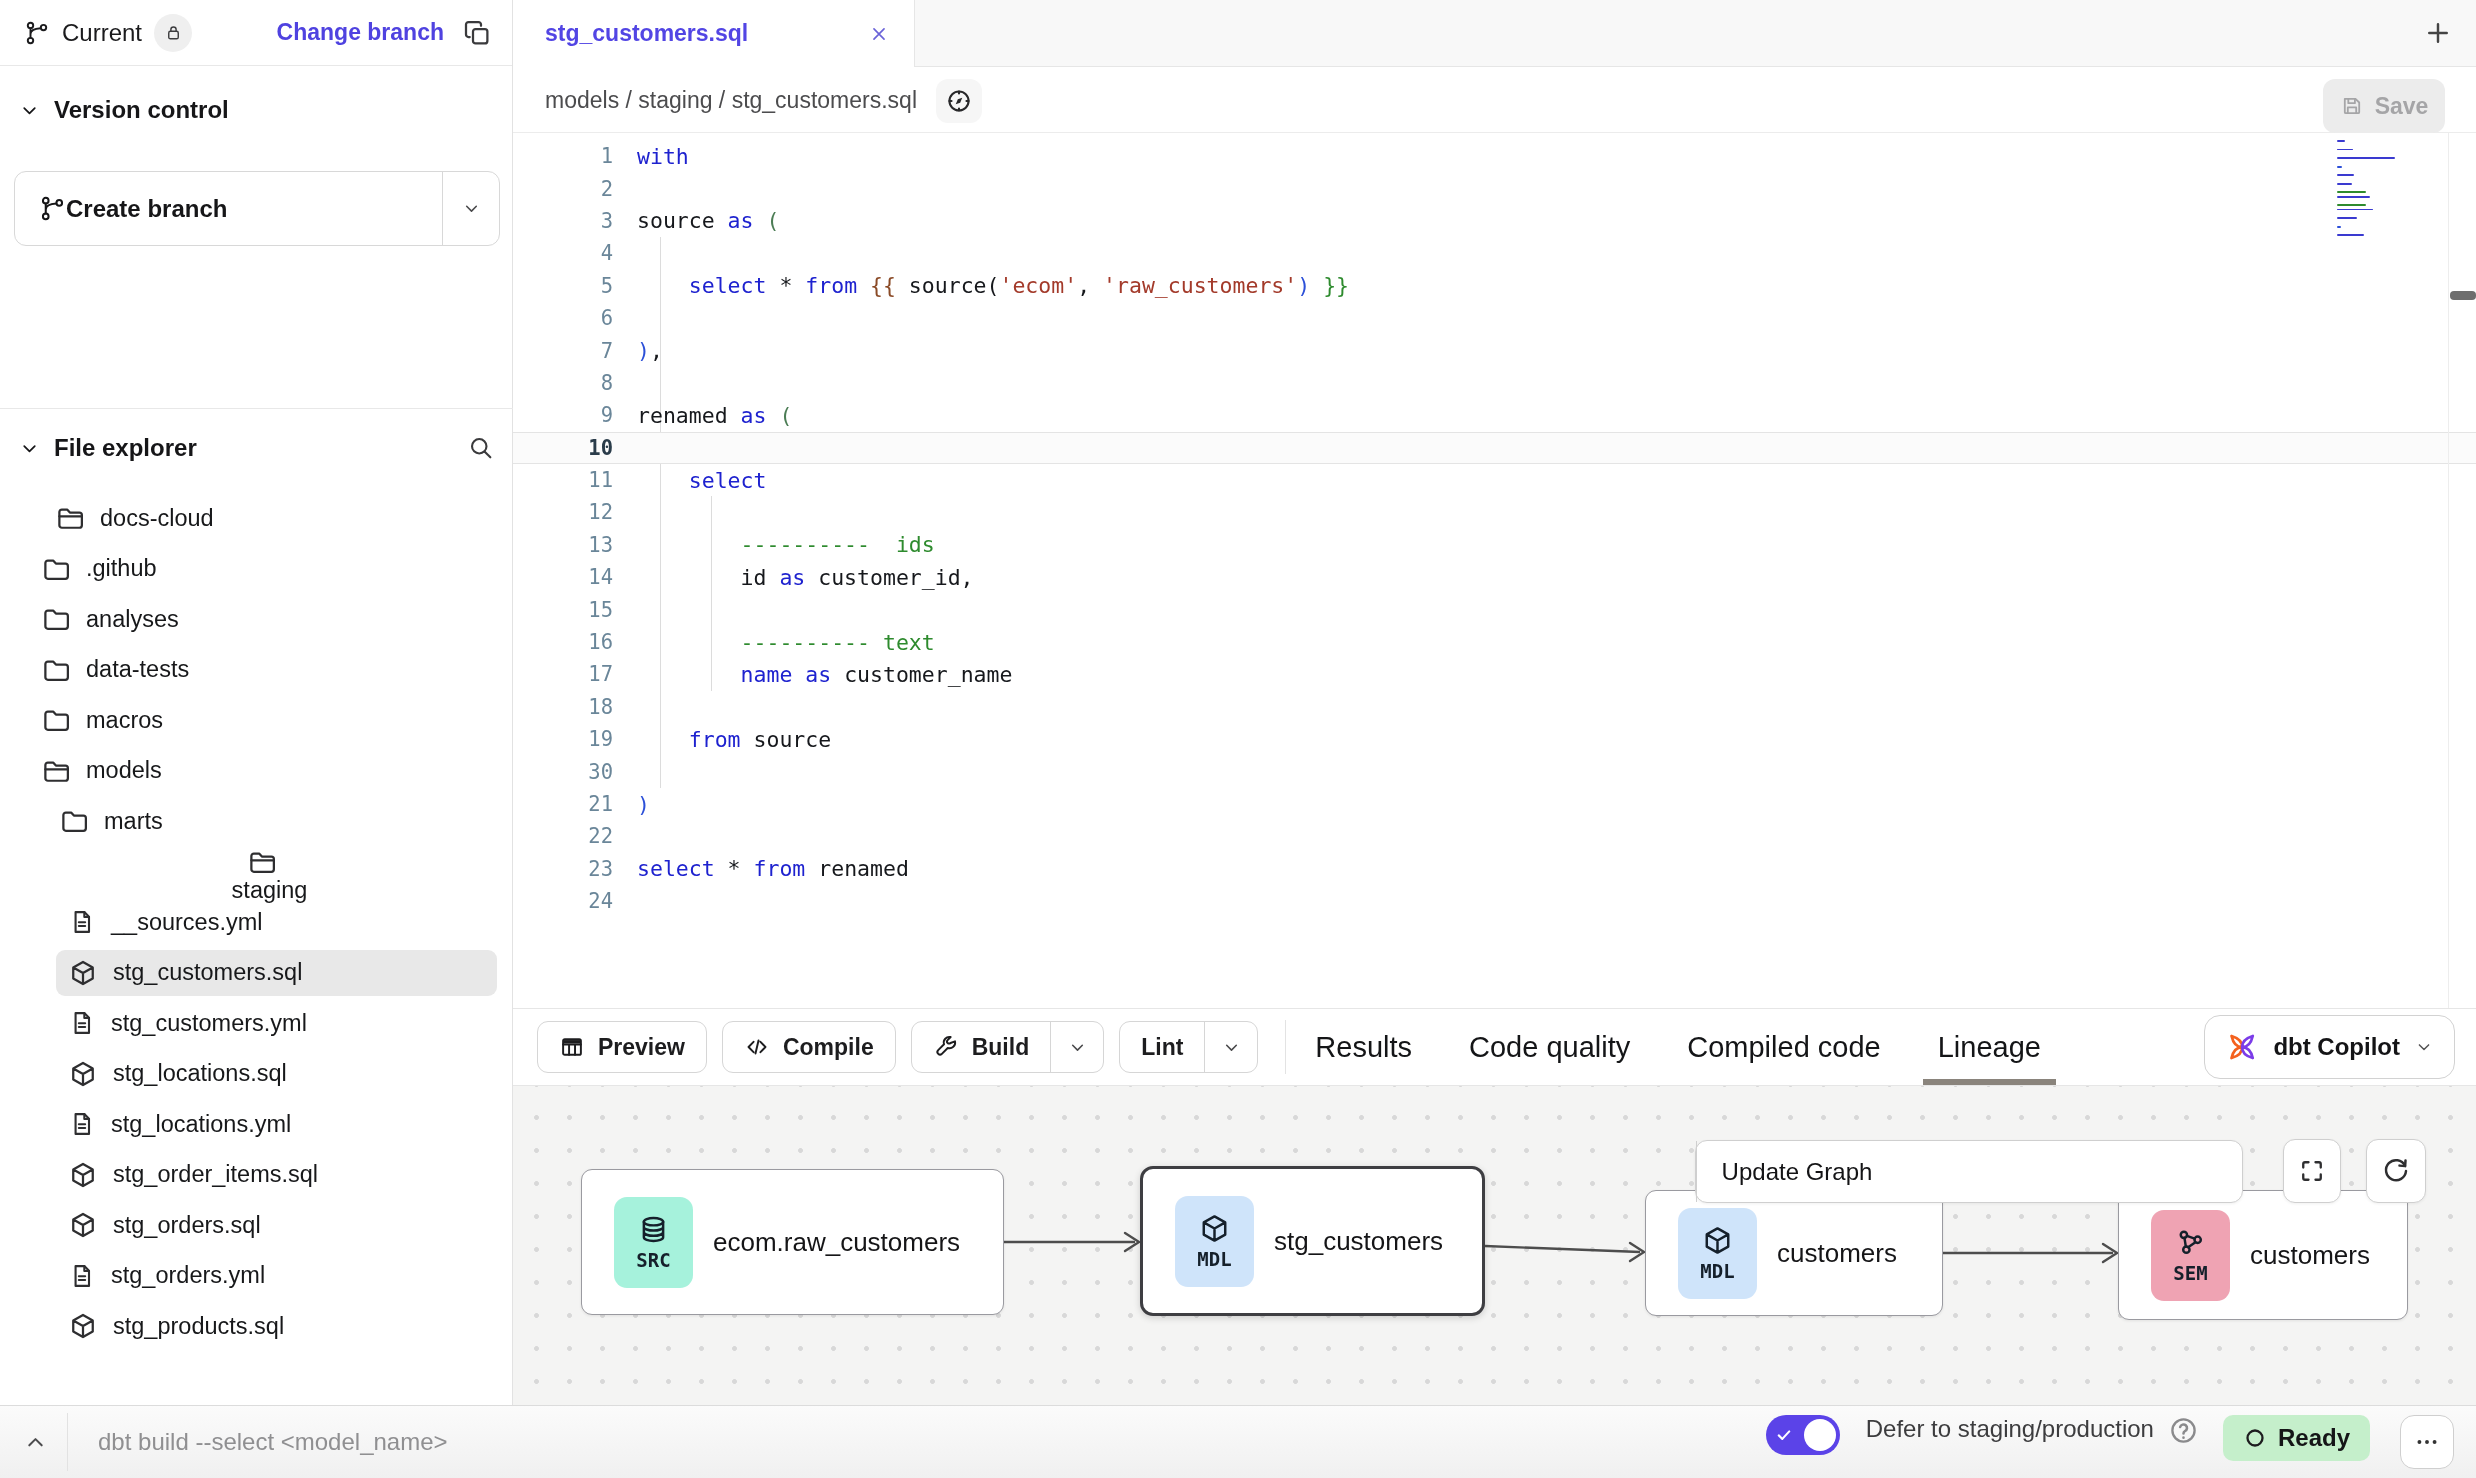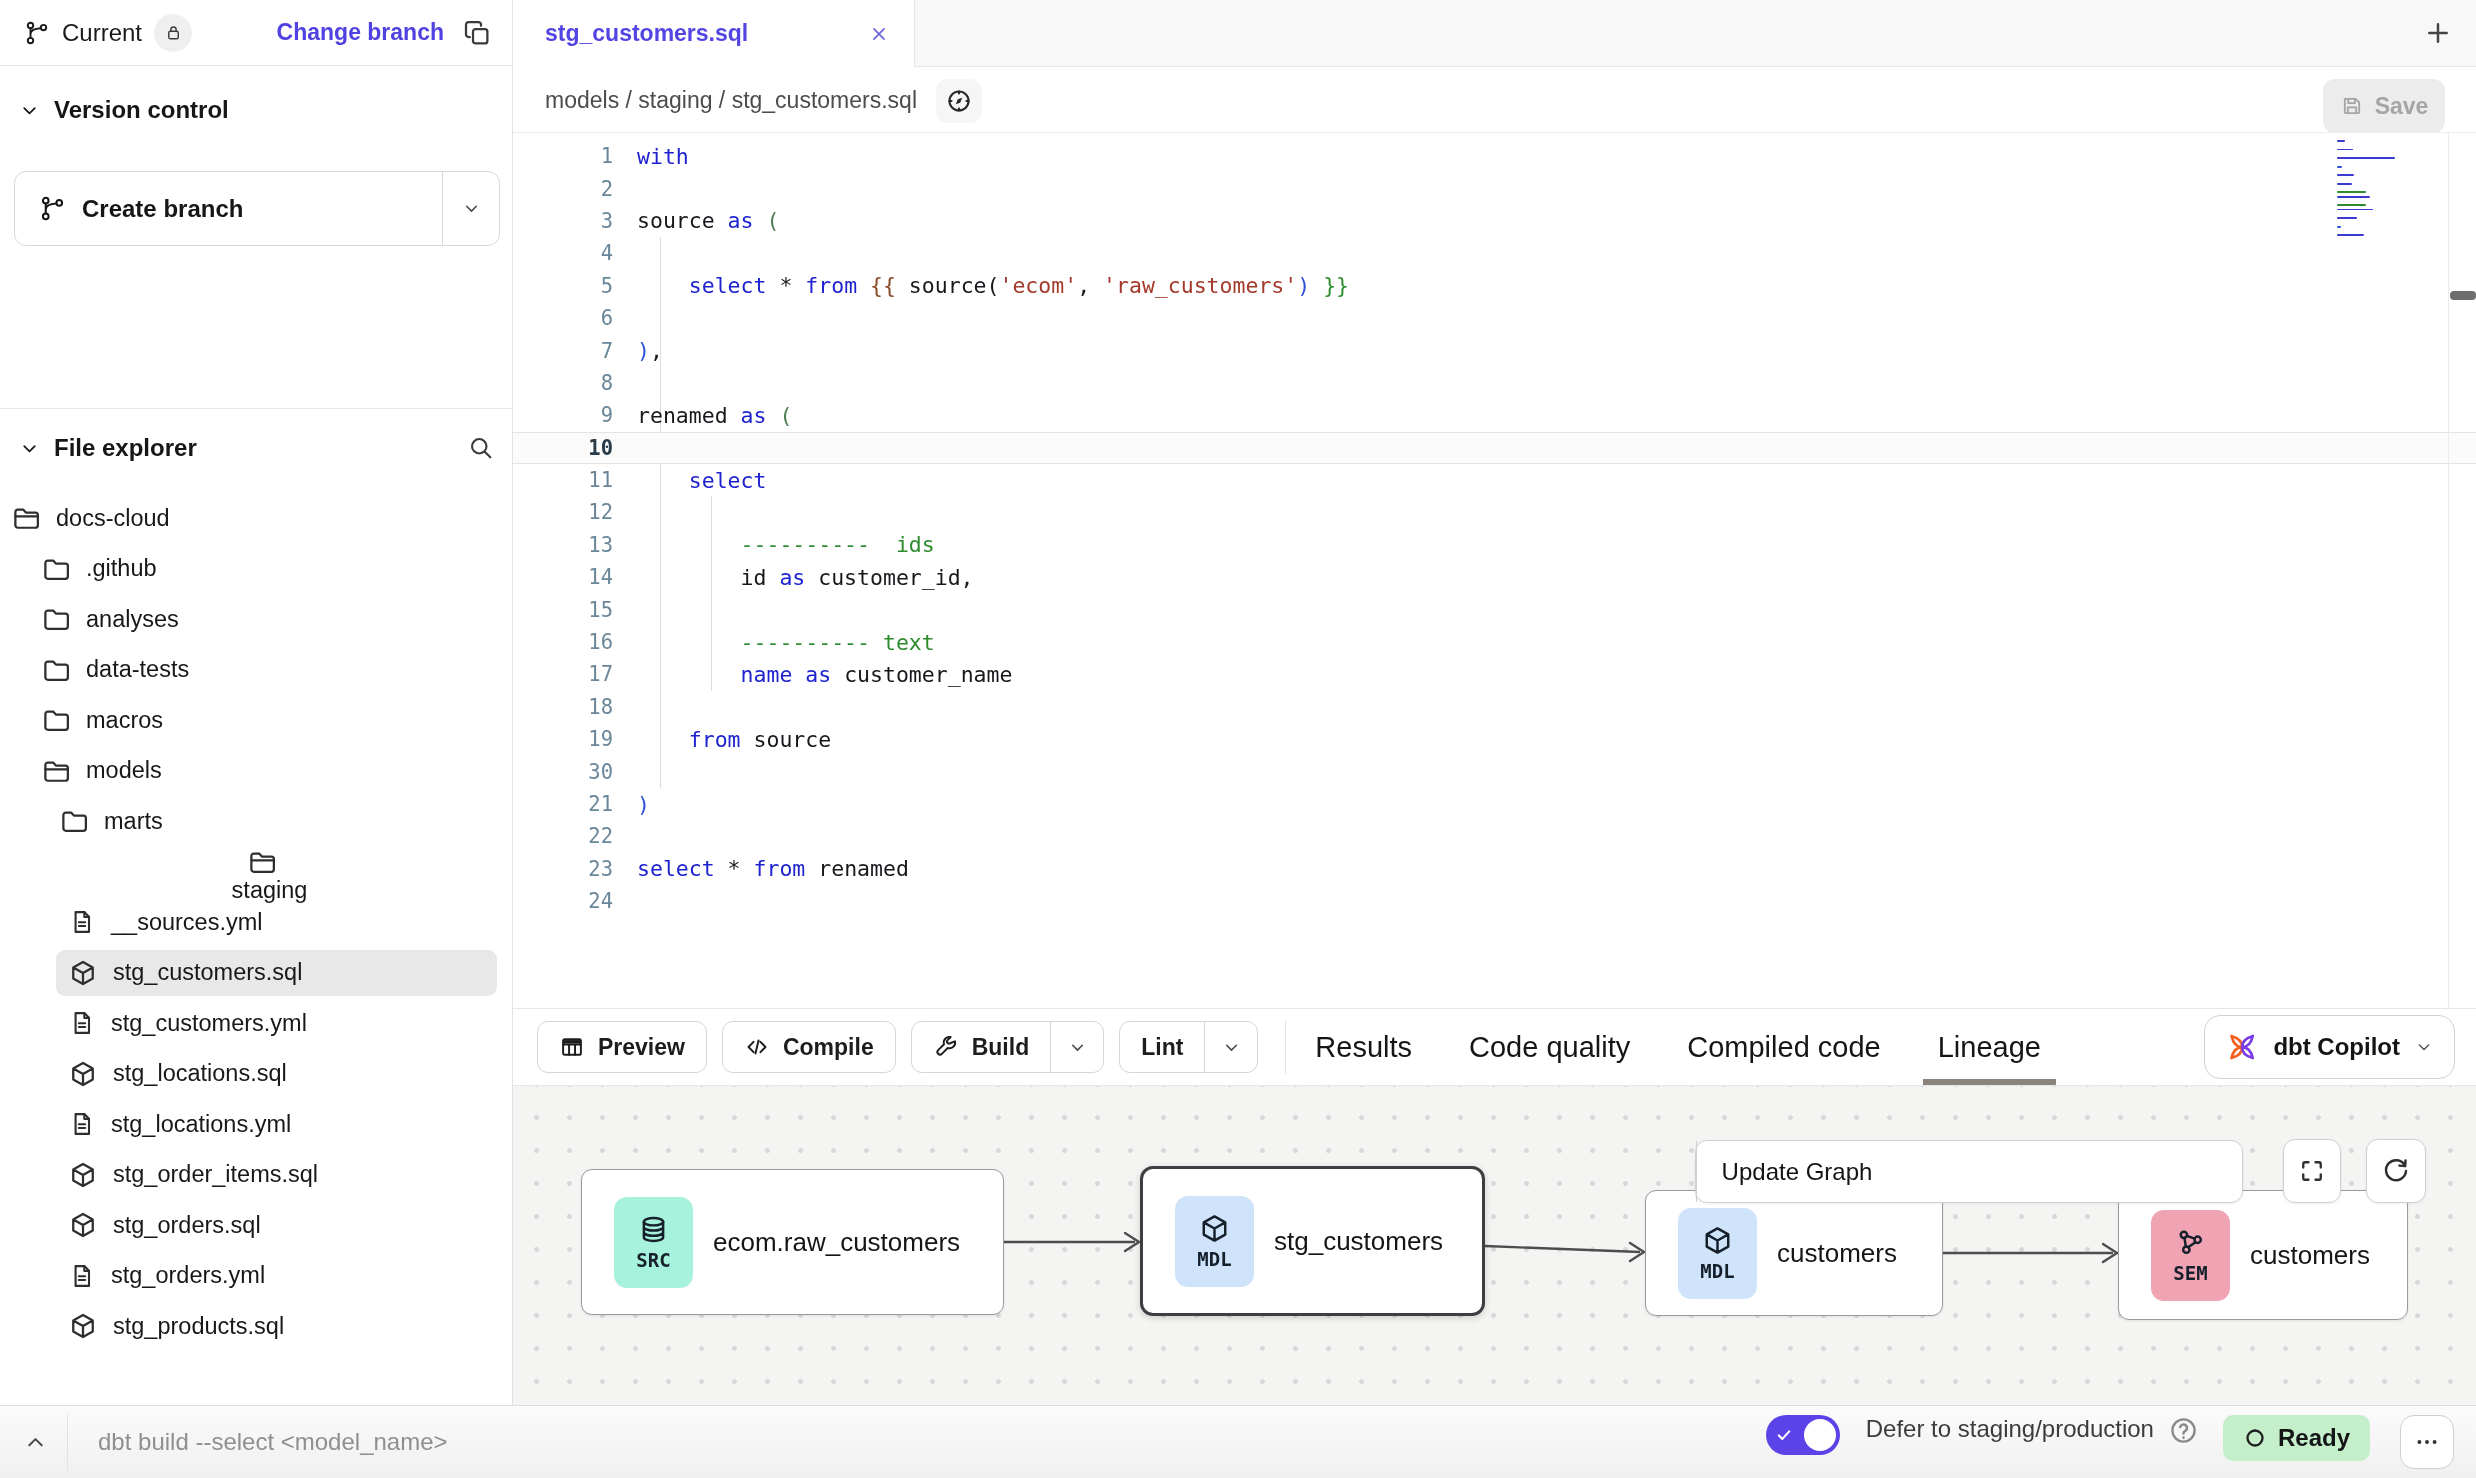--- a/index.html
+++ b/index.html
@@ -13,21 +13,21 @@
   .sidebar{left:0;top:0;width:513px;height:1405px;background:#fff;border-right:1px solid #e2e2e2;box-sizing:border-box;}
   .sb-header{height:66px;border-bottom:1px solid #e8e8e8;display:flex;align-items:center;padding:0 20px 0 24px;box-sizing:border-box;}
   .branch-name{font-size:24px;color:#1b1b1d;margin-left:12px;}
   .lock-pill{width:38px;height:38px;border-radius:50%;background:#efefef;display:flex;align-items:center;justify-content:center;margin-left:12px;color:#3c3c3e;}
   .change-branch{margin-left:auto;font-size:23px;font-weight:600;color:#4f42e0;cursor:pointer;}
   .copy-btn{margin-left:18px;color:#3a3a3c;}
   .sec-head{display:flex;align-items:center;gap:13px;color:#161618;}
   .sec-title{font-size:24px;font-weight:700;}
   .vc-head{left:18px;top:96px;}
   .create-branch{left:14px;top:171px;width:486px;height:75px;border:1.5px solid #d8d8d8;border-radius:12px;background:#fff;display:flex;box-sizing:border-box;overflow:hidden;}
-  .cb-main{flex:1;display:flex;align-items:center;gap:16px;padding-left:24px;font-size:24px;font-weight:600;color:#161618;}
+  .cb-main{flex:1;display:flex;align-items:center;padding-left:24px;font-size:24px;font-weight:600;color:#161618;}
   .cb-chev{width:56px;border-left:1.5px solid #d8d8d8;display:flex;align-items:center;justify-content:center;color:#4a4a4c;}
   .sb-divider{left:0;top:408px;width:513px;height:1px;background:#e8e8e8;}
   .fe-head{left:18px;top:434px;width:477px;display:flex;align-items:center;gap:13px;}
   .fe-search{margin-left:auto;color:#3a3a3c;}
   #file-tree{left:0;top:493px;width:513px;}
   .tree-row{position:relative;height:50.5px;display:flex;align-items:center;box-sizing:border-box;font-size:23.5px;color:#17181a;}
   .tree-row .pill{position:absolute;left:56px;right:16px;top:2px;bottom:2px;background:#e8e8e8;border-radius:9px;}
   .tree-row .ic{color:#2e2e30;margin-right:15px;position:relative;}
   .tree-row .lbl{position:relative;}
 
@@ -177,21 +177,21 @@
       <span class="sec-title">File explorer</span>
       <span class="fe-search ic" style="width: 28px; height: 28px;">
           <svg viewBox="0 0 24 24" fill="none" stroke="currentColor" stroke-width="1.8" stroke-linecap="round" stroke-linejoin="round">
             <circle cx="10.5" cy="10.5" r="6.2"></circle>
             <path d="M15.2 15.2 L20 20"></path>
           </svg>
         </span>
     </div>
 
     <div class="abs" id="file-tree">
-        <div class="tree-row" style="padding-left: 11px;">
+        <div class="tree-row" style="padding-left: 31px; margin-left: 24px;">
           <span class="ic" style="width: 30px; height: 30px;">
             <svg viewBox="0 0 24 24" fill="none" stroke="currentColor" stroke-width="1.8" stroke-linecap="round" stroke-linejoin="round">
               <path d="M3.5 7.2 a2 2 0 0 1 2 -2 h4.2 l2.2 2.4 h7.6 a2 2 0 0 1 2 2 v8.2 a2 2 0 0 1 -2 2 H5.5 a2 2 0 0 1 -2 -2 z"></path>
               <path d="M3.5 10.6 H21.5"></path>
             </svg>
           </span>
           <span class="lbl">docs-cloud</span>
         </div>
         <div class="tree-row" style="padding-left: 41px;">
           <span class="ic" style="width: 30px; height: 30px;">

